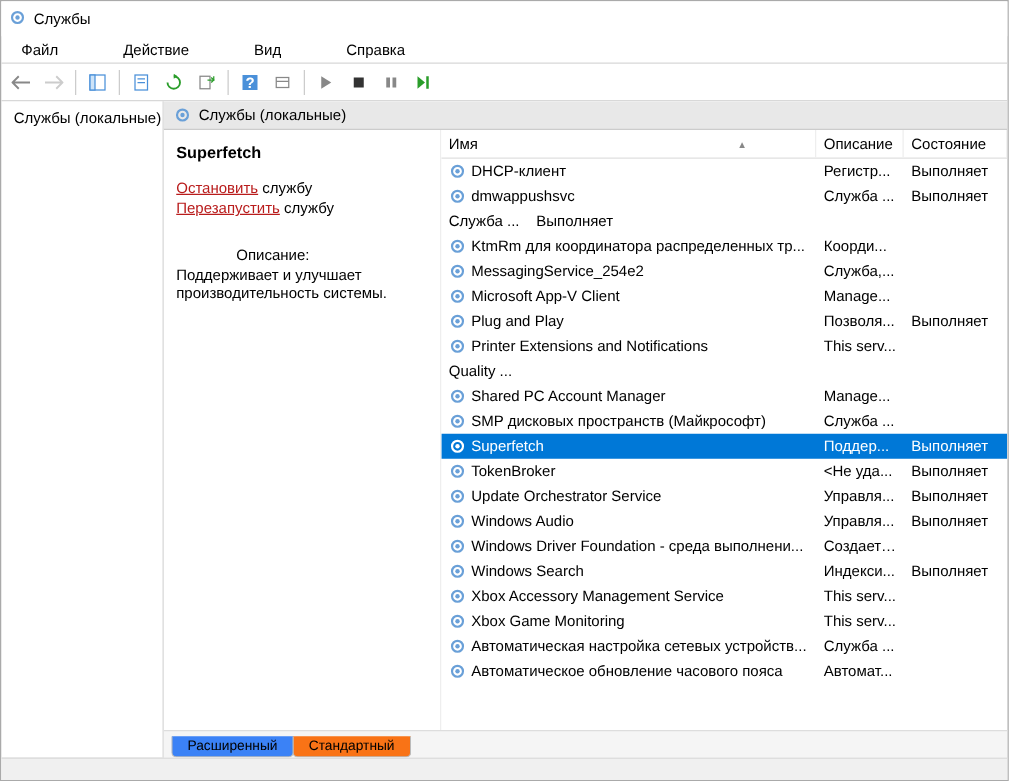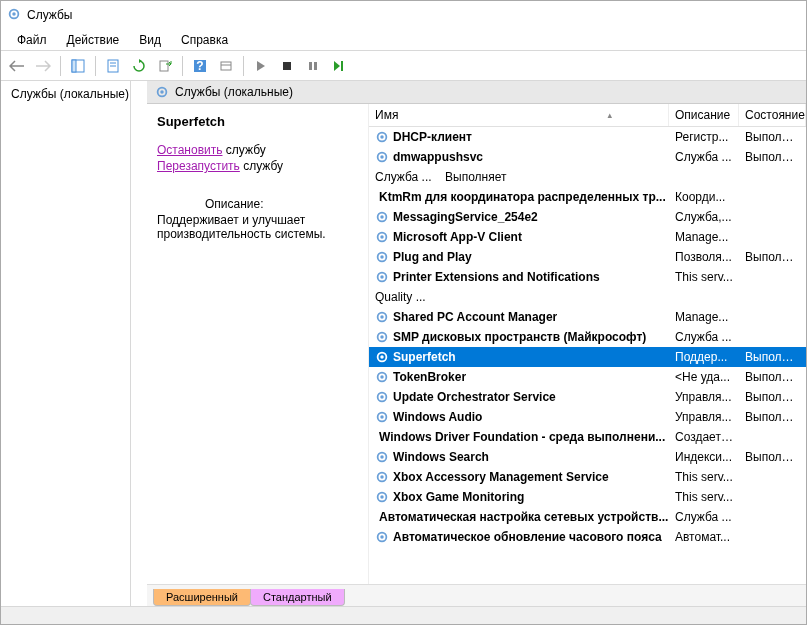--- a/index.html
+++ b/index.html
@@ -1,61 +1,61 @@
 <!DOCTYPE html>
 <html><head>
 <meta charset="utf-8">
 <style>
 * { box-sizing: border-box; margin: 0; padding: 0; font-family: "Segoe UI", Tahoma, sans-serif; font-size: 12px; }
 body { background: #fff; width: 807px; height: 625px; overflow: hidden; border: 1px solid #aaa; }
 
 .titlebar { height: 28px; display: flex; align-items: center; padding: 14px 6px; background: #fff; }
 .titlebar .icon { margin-right: 6px; }
 
-.menubar { height: 22px; display: flex; align-items: center; padding: 0 6px; border-bottom: 1px solid #d8d8d8; }
+.menubar { height: 22px; display: flex; align-items: center; padding: 0 6px; border-bottom: 1px solid #d8d8d8; gap: 32px; }
 .menubar .item { padding: 2px 10px; cursor: default; }
 
 .toolbar { height: 30px; display: flex; align-items: center; padding: 0 4px; border-bottom: 1px solid #d8d8d8; gap: 2px; }
 .toolbar .btn { width: 24px; height: 24px; display: flex; align-items: center; justify-content: center; border: 1px solid transparent; }
 .toolbar .sep { width: 1px; height: 20px; background: #ccc; margin: 0 3px; }
 
-.content { display: flex; height: calc(625px - 28px - 22px - 30px - 20px); gap: 16px; }
+.content { display: flex; height: calc(625px - 28px - 22px - 30px - 20px); }
 .tree { width: 130px; border-right: 1px solid #d8d8d8; padding: 4px 2px; overflow: hidden; }
 .tree-item { display: flex; align-items: center; padding: 2px 4px; white-space: nowrap; }
 
 .main { flex: 1; display: flex; flex-direction: column; overflow: hidden; }
 .main-header { background: #e8e8e8; border-bottom: 1px solid #ccc; padding: 4px 8px; display: flex; align-items: center; gap: 6px; }
 .main-body { flex: 1; display: flex; overflow: hidden; }
 
 .detail { width: 222px; padding: 10px 10px; border-right: 1px solid #eee; }
 .detail h3 { font-size: 13px; font-weight: bold; margin-bottom: 14px; }
-.detail .link { color: #a21caf; text-decoration: underline; cursor: pointer; }
+.detail .link { color: #b91c1c; text-decoration: underline; cursor: pointer; }
 .detail .action-line { margin-bottom: 2px; }
 .detail .desc-label { margin-top: 24px; margin-left: 48px; }
 .detail .desc-text { margin-top: 2px; }
 
 .list { flex: 1; overflow: hidden; display: flex; flex-direction: column; }
 .list-header { display: flex; border-bottom: 1px solid #e0e0e0; background: #fff; }
 .list-header .col { padding: 4px 6px; border-right: 1px solid #eee; white-space: nowrap; overflow: hidden; }
 .col-name { width: 300px; display: flex; align-items: center; }
 .col-desc { width: 70px; }
 .col-stat { flex: 1; }
 .list-body { flex: 1; overflow-y: auto; overflow-x: hidden; }
 .row { display: flex; align-items: center; height: 20px; padding: 0 0; }
 .row.selected { background: #0078d7; color: #fff; }
 .row .cell { padding: 0 6px; white-space: nowrap; overflow: hidden; text-overflow: ellipsis; }
-.row .cell-name { width: 300px; display: flex; align-items: flex-start; gap: 4px; font-weight: bold; }
+.row .cell-name { width: 300px; display: flex; align-items: flex-start; gap: 4px; }
 .row .cell-desc { width: 70px; }
 .row .cell-stat { flex: 1; }
 .sort-arrow { margin-left: auto; margin-right: 50px; color: #888; font-size: 9px; }
 
 .tabs { height: 22px; display: flex; align-items: flex-end; padding-left: 6px; border-top: 1px solid #ddd; background: #f5f5f5; }
 .tab { padding: 2px 12px; border: 1px solid #bbb; border-top: none; border-radius: 0 0 4px 4px; background: #fff; margin-right: -1px; font-size: 11px; }
-.tab.active { background: #fdba74; }
-.tab.inactive { background: #f0abfc; margin-top: 36px; }
+.tab.active { background: #3b82f6; }
+.tab.inactive { background: #f97316; margin-top: 36px; }
 
 .statusbar { height: 20px; border-top: 1px solid #d8d8d8; background: #f0f0f0; }
 
 svg.gear { width: 14px; height: 14px; }
 svg.gear circle.outer { fill: none; stroke: #6aa0d8; stroke-width: 2; }
 svg.gear circle.inner { fill: #6aa0d8; }
 .row.selected svg.gear circle.outer { stroke: #fff; }
 .row.selected svg.gear circle.inner { fill: #fff; }
 </style>
 </head>

